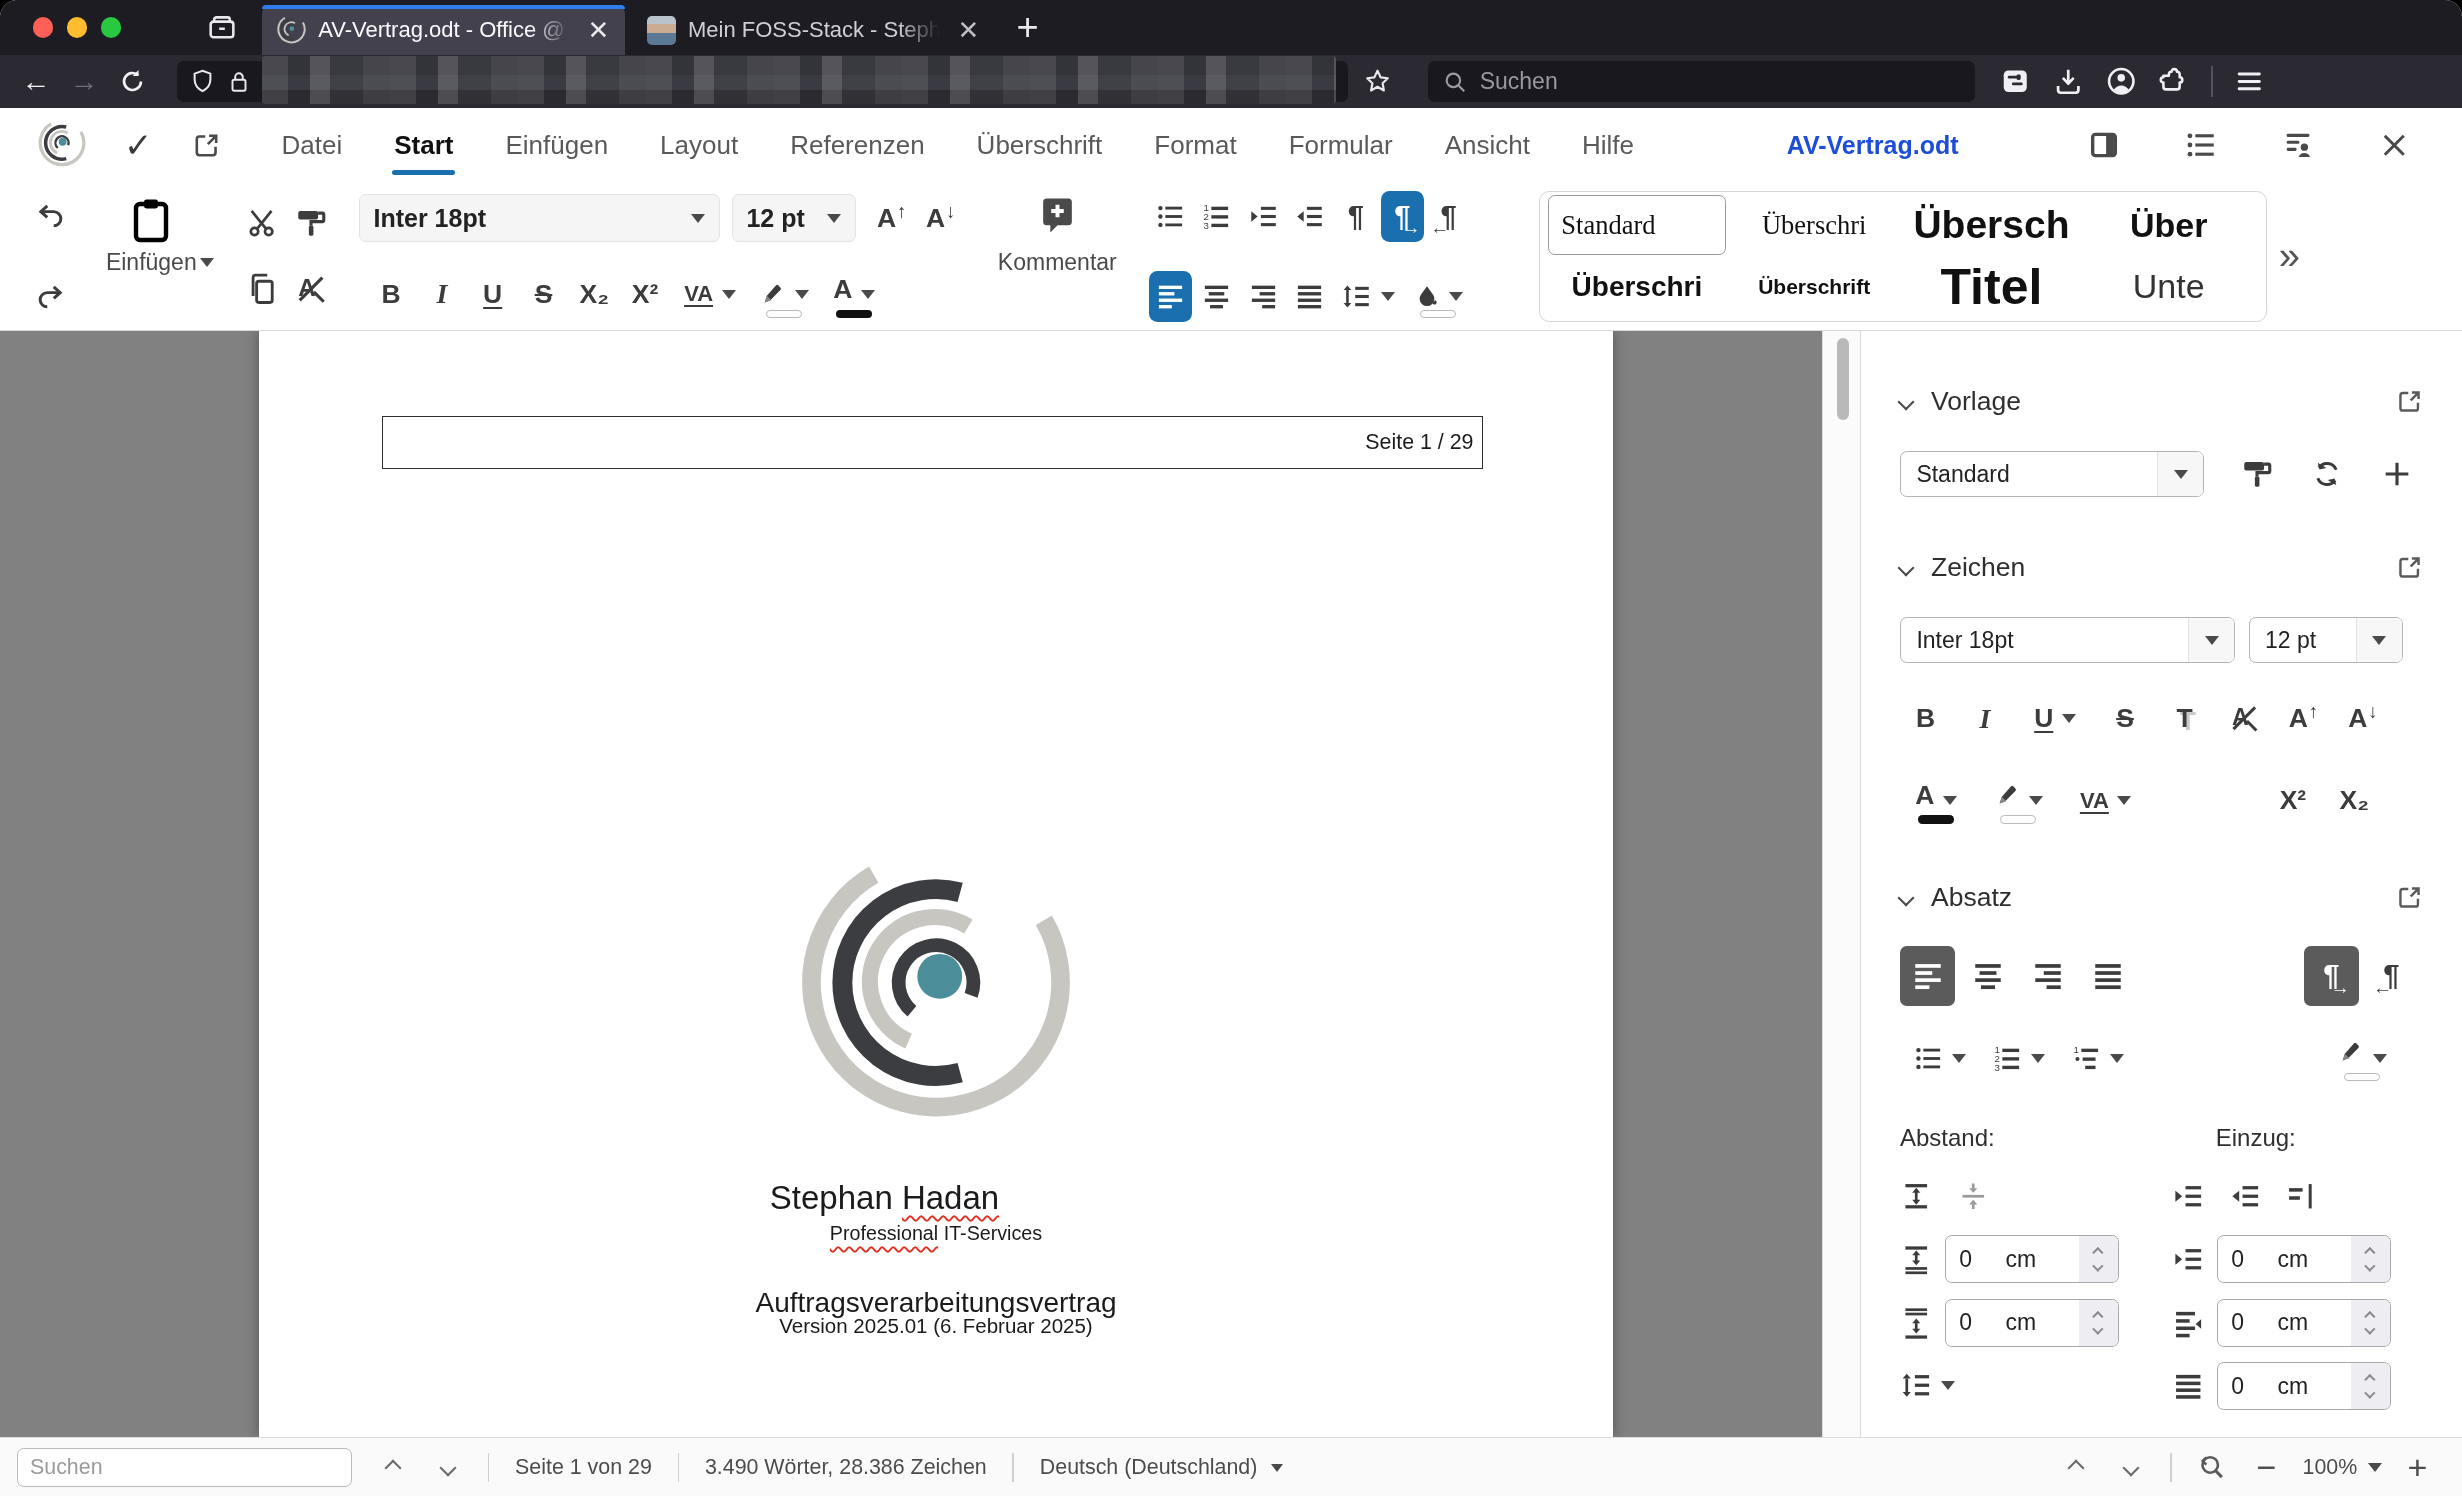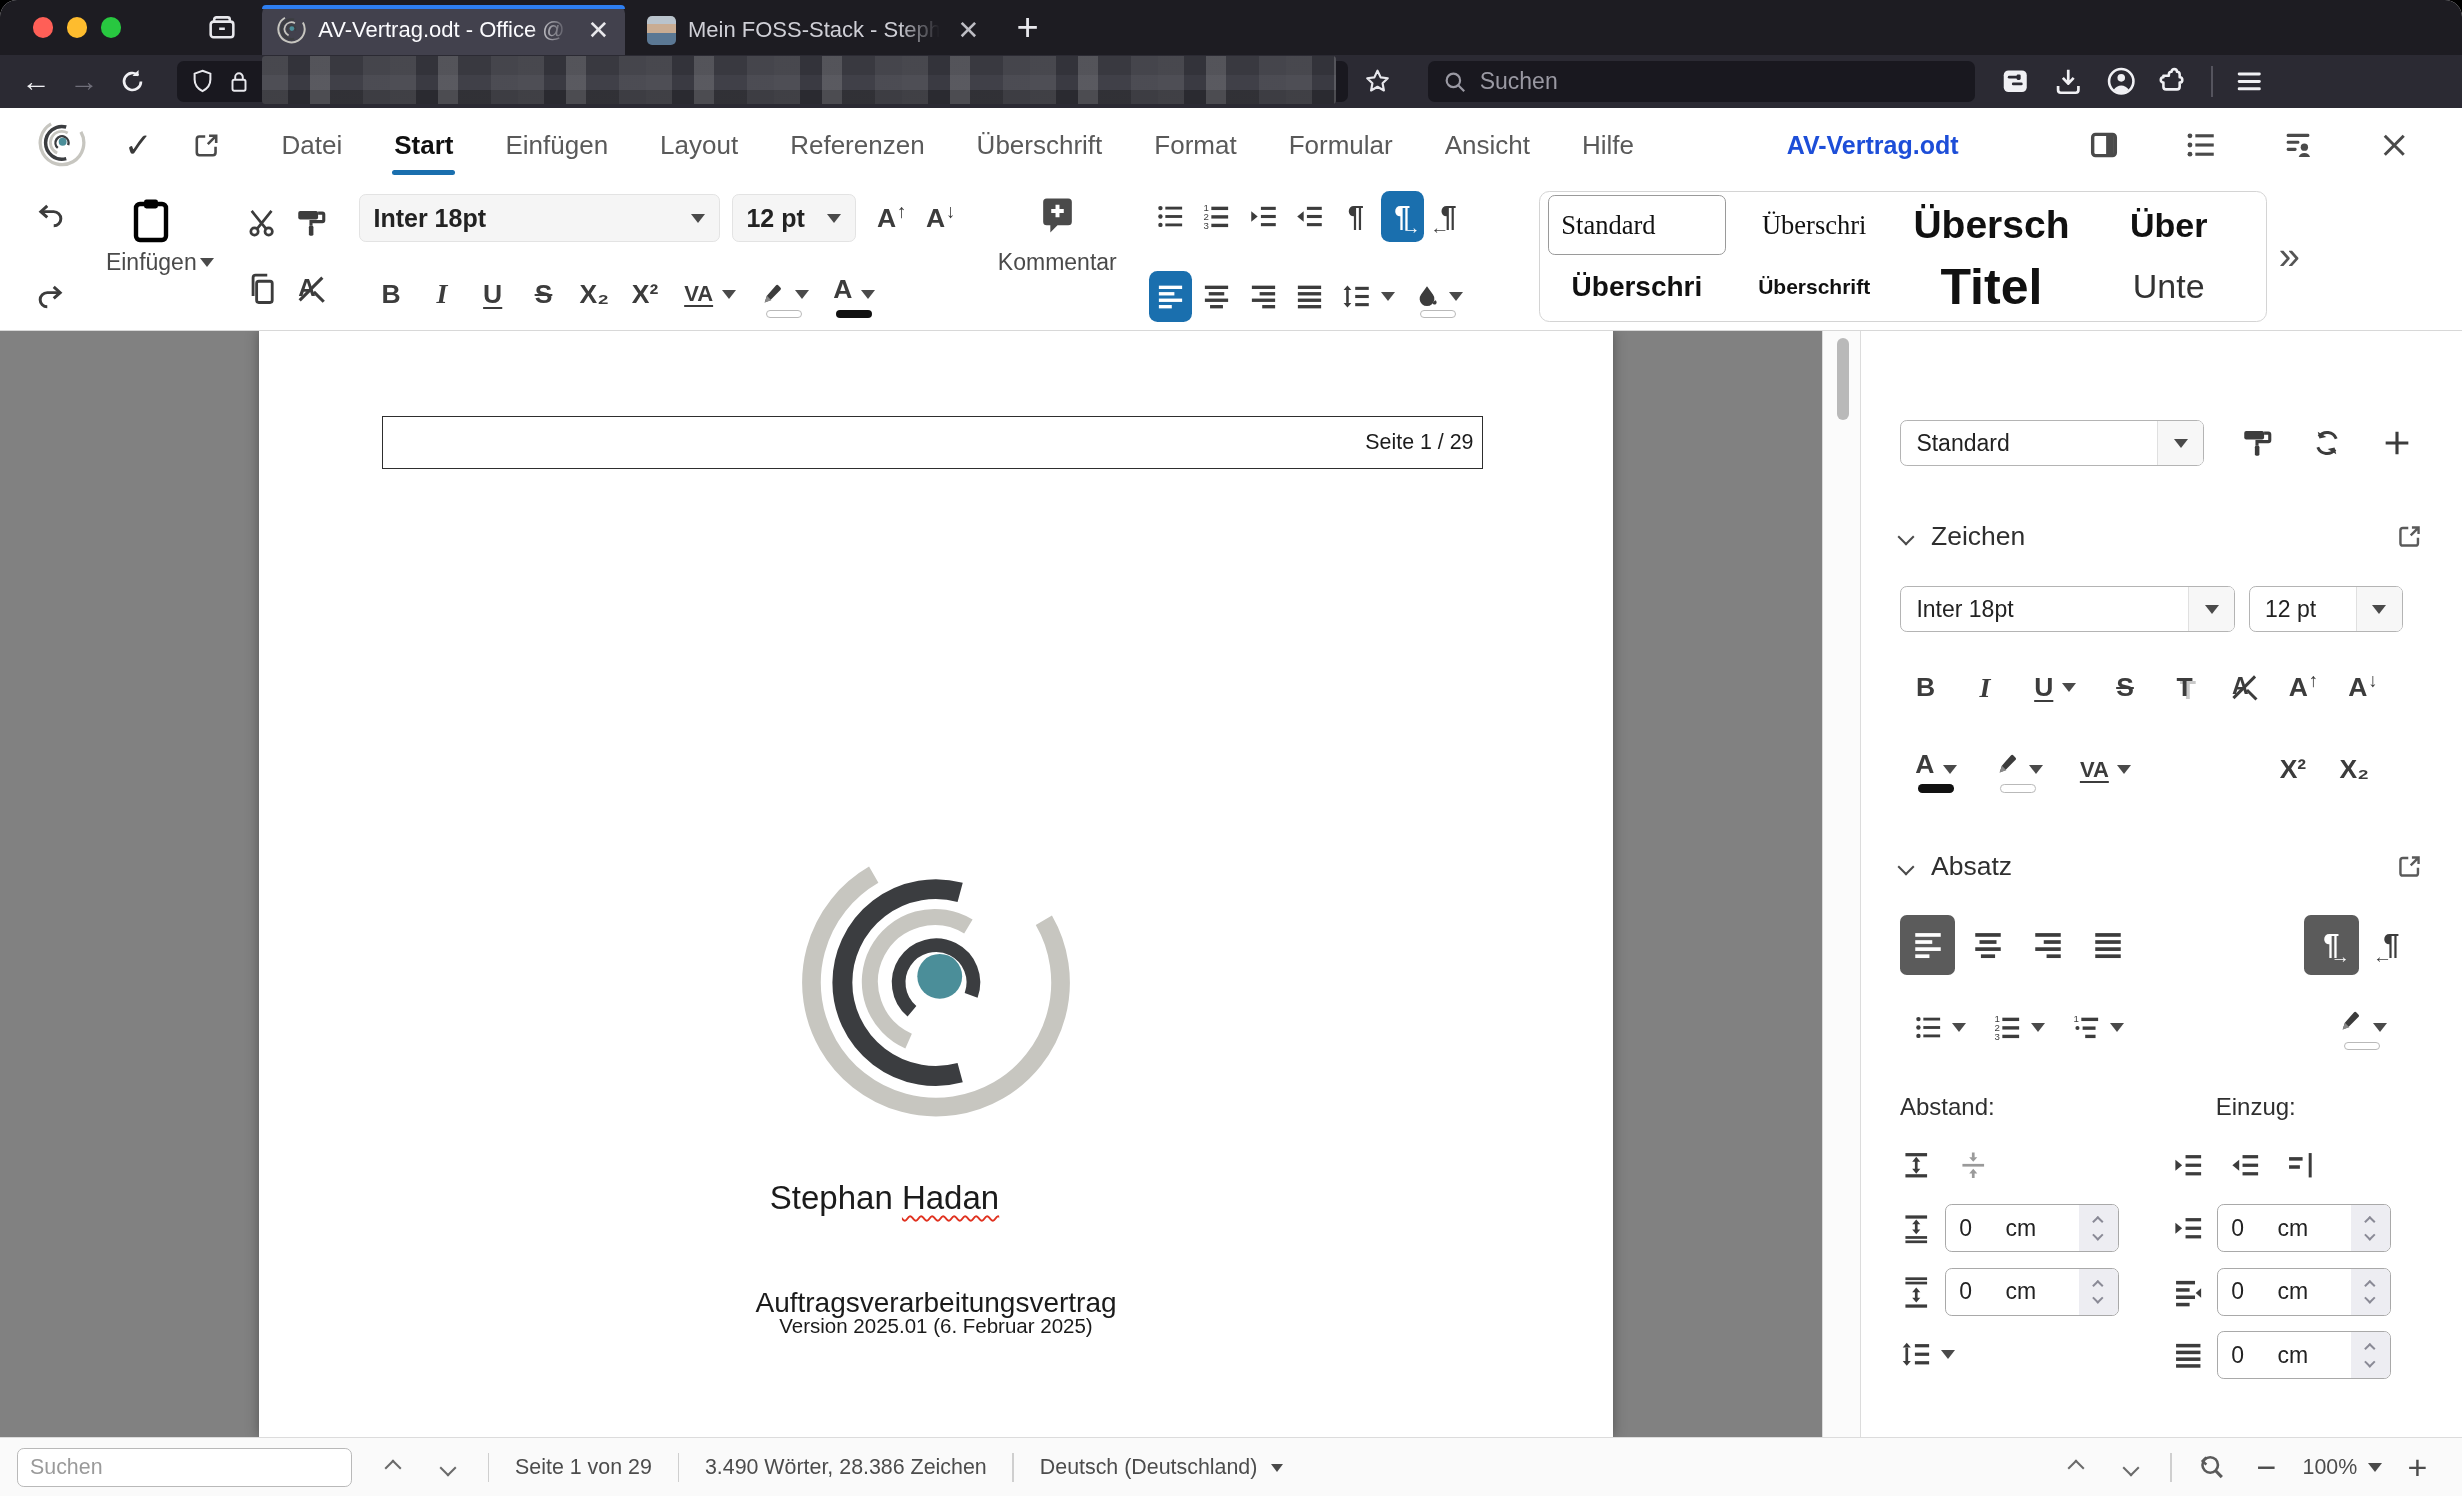--- a/index.html
+++ b/index.html
@@ -780,30 +780,43 @@
         <div class="hdrtable">
           <div class="hcell r">Seite 1 / 29</div>
         </div>
         <svg class="doclogo ic" viewBox="0 0 320 320" width="274" height="274">
             <use href="#i-logo"></use>
           </svg>
         <div class="docname">
           <span>Stephan</span>
           <span class="sqg">Hadan</span>
         </div>
+        <div class="docsub">
+          <span class="sqg">Professional</span>
+          <span>IT-Services</span>
+        </div>
         <div class="docl1">Auftragsverarbeitungsvertrag</div>
         <div class="docl2">Version 2025.01 (6. Februar 2025)</div>
       </div>
     </div>
     <div class="docscroll">
       <div class="dthumb"></div>
     </div>
 
     <div class="sidebar">
 
+      <div class="sechead">
+        <span class="chev"></span>
+        <span class="stitle">Vorlage</span>
+        <span class="ext">
+            <svg class="ic" width="29" height="29" viewBox="0 0 34 34">
+              <use href="#i-openwin"></use>
+            </svg>
+          </span>
+      </div>
       <div class="vrow">
         <div class="select">
           <span>Standard</span>
             <span class="sp"></span>
           <span class="caretzone">
               <span class="caret"></span>
             </span>
         </div>
         <span>
             <svg class="ic" width="34" height="34" viewBox="0 0 40 40">

